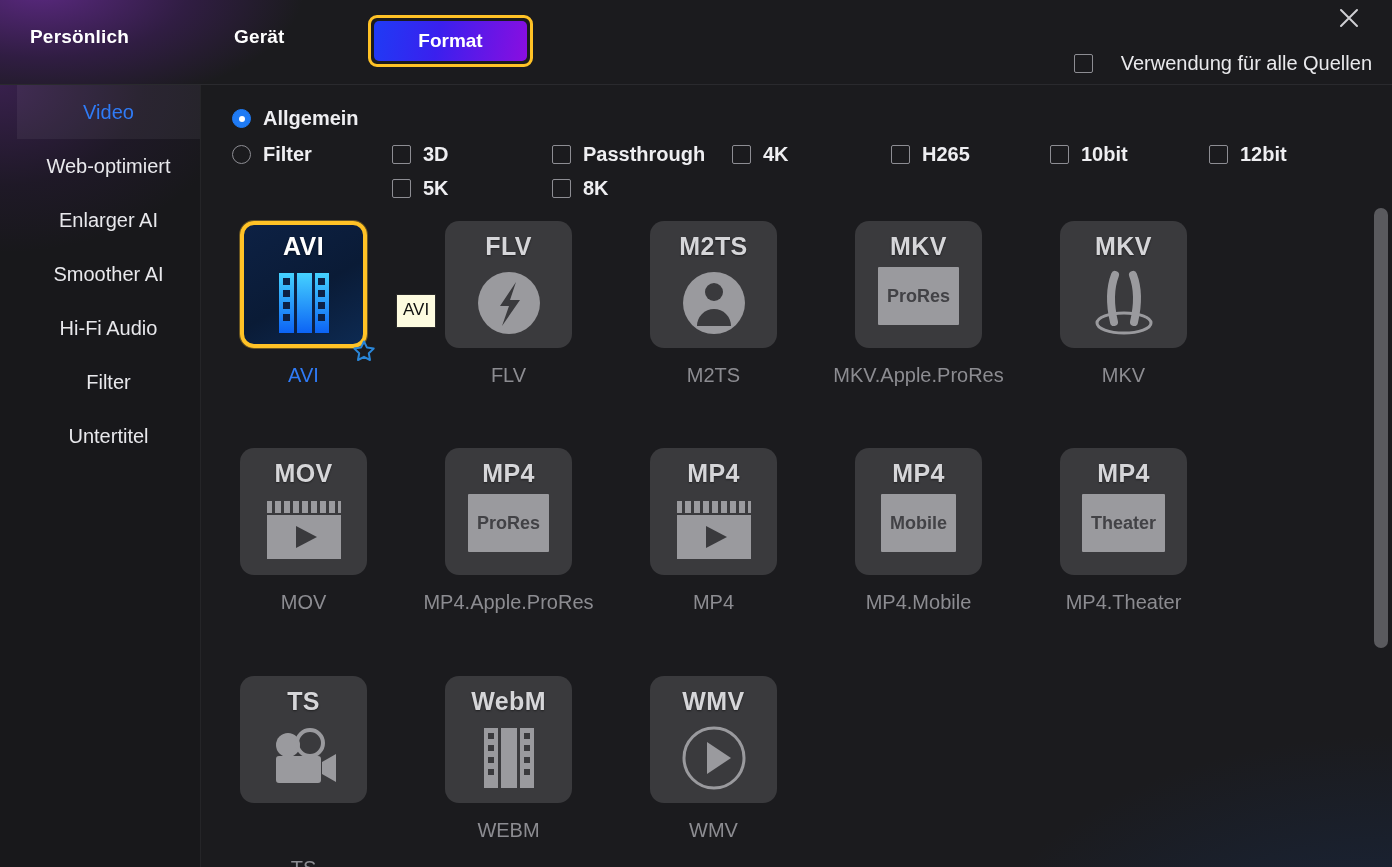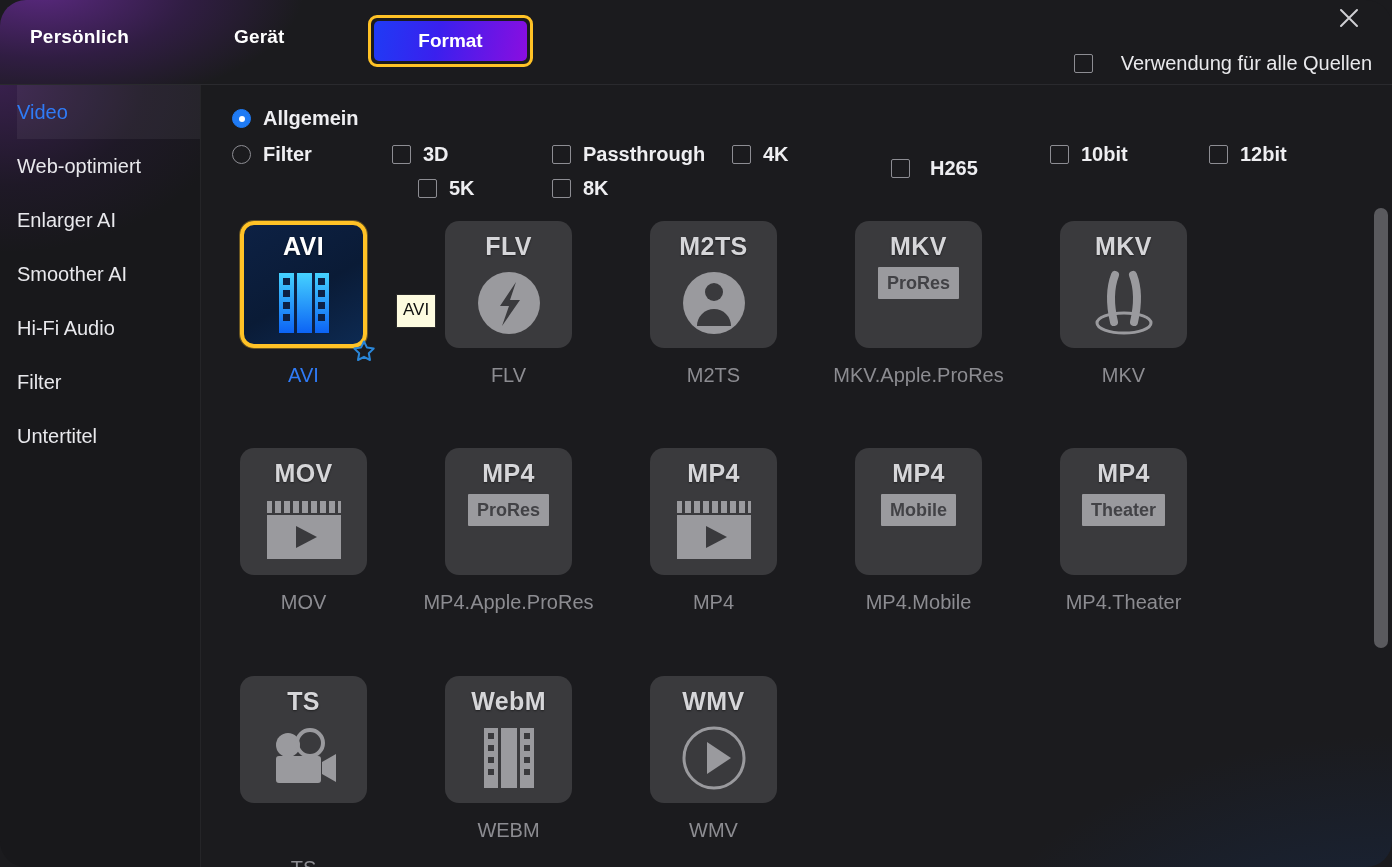--- a/index.html
+++ b/index.html
@@ -9,21 +9,20 @@
     font-family: "Liberation Sans", sans-serif;
     overflow: hidden;
   }
   #app {
     position: relative;
     width: 1392px; height: 867px;
     background:
       radial-gradient(ellipse 620px 400px at 100% 118%, rgba(26,72,142,0.62) 0%, rgba(22,50,96,0.28) 38%, rgba(27,27,30,0) 72%),
       #1b1b1e;
     overflow: hidden;
-    border-radius: 26px;
   }
 
   
   .header {
     position: absolute; left: 0; top: 0; width: 1392px; height: 85px;
     background:
       radial-gradient(ellipse 330px 150px at 40px -10px, rgba(116,46,168,0.70) 0%, rgba(78,32,118,0.42) 45%, rgba(27,27,30,0) 80%),
       #1b1b1e;
     border-bottom: 1px solid #2a2a2e;
   }
@@ -84,21 +83,21 @@
   
   .sidebar {
     position: absolute; left: 0; top: 85px; width: 201px; height: 782px;
     background:
       radial-gradient(ellipse 300px 210px at 0px 0px, rgba(104,44,150,0.40) 0%, rgba(60,28,92,0.18) 48%, rgba(24,24,27,0) 80%),
       #18181b;
     border-right: 1px solid #252528;
   }
   .side-item {
     position: relative;
-    height: 54px; display: flex; align-items: center; 
+    height: 54px; display: flex; align-items: center; justify-content: center;
     font-size: 20px; color: #e8e8ec; cursor: pointer; white-space: nowrap; margin-left: 17px;
   }
   .side-item.active { color: #2f7bf6; background: rgba(255,255,255,0.055); }
 
   
   .opts { position: absolute; left: 201px; top: 85px; width: 1191px; }
   .opt-row { position: absolute; display: flex; align-items: center; }
   .opt-row .lbl { font-size: 20px; color: #eeeef1; margin-left: 12px; white-space: nowrap; }
   .opt-row.clickable { cursor: pointer; font-weight: bold; }
 
@@ -124,21 +123,21 @@
     font-size: 25px; font-weight: bold; color: #d6d6d9;
     letter-spacing: .4px; line-height: 1; text-shadow: 0 1px 2px rgba(0,0,0,.45);
   }
   .tile .glyph {
     margin-top: 7px; display: flex; align-items: center; justify-content: center;
     height: 74px;
   }
   .tile .subbox {
     margin-top: 8px; background: #9a9a9e; border-radius: 1px;
     display: flex; align-items: center; justify-content: center;
-    padding: 7px 9px;
+    padding: 20px 9px;
   }
   .tile .subbox span {
     font-size: 18px; font-weight: bold; color: #424246; line-height: 1;
   }
   .tile.selected {
     background: linear-gradient(150deg, #0d2144 0%, #0a1b36 55%, #0d2a52 100%);
     border: 4px solid #ffc226;
     padding-top: 9px;
     box-shadow: 0 0 0 1px rgba(255,194,38,.35);
   }
@@ -243,36 +242,36 @@
     <div class="opt-row clickable" style="left:351px; top:58px;">
       <span class="cbox"></span>
       <span class="lbl">Passthrough</span>
     </div>
 
     <div class="opt-row clickable" style="left:531px; top:58px;">
       <span class="cbox"></span>
       <span class="lbl">4K</span>
     </div>
 
-    <div class="opt-row clickable" style="left:690px; top:72px;gap:8px;">
+    <div class="opt-row clickable" style="left:690px; top:58px;">
       <span class="cbox"></span>
       <span class="lbl">H265</span>
     </div>
 
     <div class="opt-row clickable" style="left:849px; top:58px;">
       <span class="cbox"></span>
       <span class="lbl">10bit</span>
     </div>
 
     <div class="opt-row clickable" style="left:1008px; top:58px;">
       <span class="cbox"></span>
       <span class="lbl">12bit</span>
     </div>
 
-    <div class="opt-row clickable" style="left:191px; top:92px;margin-left:26px;">
+    <div class="opt-row clickable" style="left:191px; top:92px;">
       <span class="cbox"></span>
       <span class="lbl">5K</span>
     </div>
 
     <div class="opt-row clickable" style="left:351px; top:92px;">
       <span class="cbox"></span>
       <span class="lbl">8K</span>
     </div>
   </div>
 

